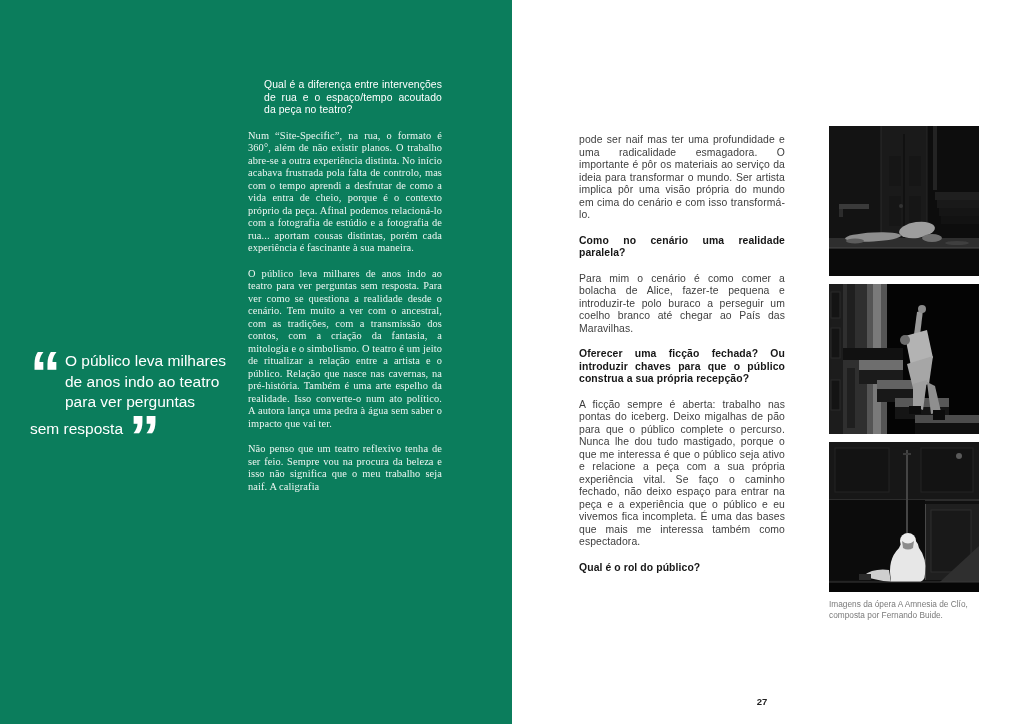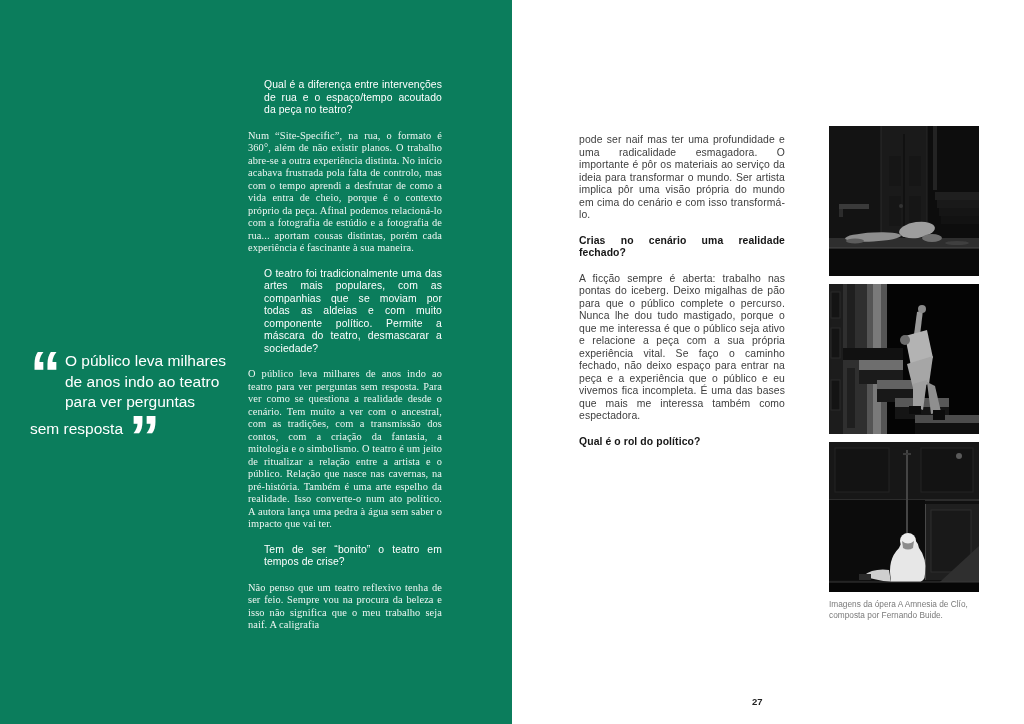--- a/index.html
+++ b/index.html
@@ -38,49 +38,49 @@
   
   .photos{position:absolute;left:819px;top:126px;width:150px;padding-left:10px;}
   .photo{width:150px;height:150px;margin:0 0 8px 0;background:#0c0c0c;}
   .photo svg{display:block;}
   .caption{
     width:160px;font-size:8.3px;line-height:10.5px;color:#7a7a7a;
     margin-top:-1px;
   }
   .page-num{
     position:absolute;left:752px;top:696px;width:20px;
-    font-size:9.5px;font-weight:bold;color:#222222;
+    font-size:9.5px;font-weight:bold;color:#222222;text-align:center;
   }
 </style>
 </head>
 <body>
 
 <div id="page">
 
   <div class="left-page">
 
     <div class="pull-quote">
       <span class="quote-open">“</span><span>O público leva milhares de anos indo ao teatro para ver perguntas sem resposta</span><span class="quote-close">”</span>
     </div>
 
     <div class="left-col">
       <div class="block q">Qual é a diferença entre intervenções de rua e o espaço/tempo acoutado da peça no teatro?</div>
       <div class="block a">Num “Site-Specific”, na rua, o formato é 360°, além de não existir planos. O trabalho abre-se a outra experiência distinta. No início acabava frustrada pola falta de controlo, mas com o tempo aprendi a desfrutar de como a vida entra de cheio, porque é o contexto próprio da peça. Afinal podemos relacioná-lo com a fotografia de estúdio e a fotografia de rua... aportam cousas distintas, porém cada experiência é fascinante à sua maneira.</div>
-      <div class="block q">O teatro foi tradicionalmente uma das artes mais populares, com as companhias que se moviam por todas as aldeias e com muito componente político. Permite a máscara do teatro, desmascarar a sociedade?</div>
       <div class="block a">O público leva milhares de anos indo ao teatro para ver perguntas sem resposta. Para ver como se questiona a realidade desde o cenário. Tem muito a ver com o ancestral, com as tradições, com a transmissão dos contos, com a criação da fantasia, a mitologia e o simbolismo. O teatro é um jeito de ritualizar a relação entre a artista e o público. Relação que nasce nas cavernas, na pré-história. Também é uma arte espelho da realidade. Isso converte-o num ato político. A autora lança uma pedra à água sem saber o impacto que vai ter.</div>
-      <div class="block q">Tem de ser “bonito” o teatro em tempos de crise?</div>
       <div class="block a">Não penso que um teatro reflexivo tenha de ser feio. Sempre vou na procura da beleza e isso não significa que o meu trabalho seja naif. A caligrafia</div>
     </div>
   </div>
 
   <div class="right-col">
     <div class="block a">pode ser naif mas ter uma profundidade e uma radicalidade esmagadora. O importante é pôr os materiais ao serviço da ideia para transformar o mundo. Ser artista implica pôr uma visão própria do mundo em cima do cenário e com isso transformá-lo.</div>
-    <div class="block q">Crias no cenário uma realidade fechado?</div>
+    <div class="block q">Como no cenário uma realidade paralela?</div>
+    <div class="block a">Para mim o cenário é como comer a bolacha de Alice, fazer-te pequena e introduzir-te polo buraco a perseguir um coelho branco até chegar ao País das Maravilhas.</div>
+    <div class="block q">Oferecer uma ficção fechada? Ou introduzir chaves para que o público construa a sua própria recepção?</div>
     <div class="block a">A ficção sempre é aberta: trabalho nas pontas do iceberg. Deixo migalhas de pão para que o público complete o percurso. Nunca lhe dou tudo mastigado, porque o que me interessa é que o público seja ativo e relacione a peça com a sua própria experiência vital. Se faço o caminho fechado, não deixo espaço para entrar na peça e a experiência que o público e eu vivemos fica incompleta. É uma das bases que mais me interessa também como espectadora.</div>
-    <div class="block q">Qual é o rol do político?</div>
+    <div class="block q">Qual é o rol do público?</div>
   </div>
 
   <div class="photos">
 
     <div class="photo">
       <svg width="150" height="150" viewBox="0 0 150 150">
         <rect width="150" height="150" fill="#0d0d0d"></rect>
         <rect x="0" y="0" width="52" height="120" fill="#131313"></rect>
         <rect x="52" y="0" width="46" height="118" fill="#1a1a1a"></rect>
         <line x1="52" y1="0" x2="52" y2="118" stroke="#2b2b2b" stroke-width="1"></line>

